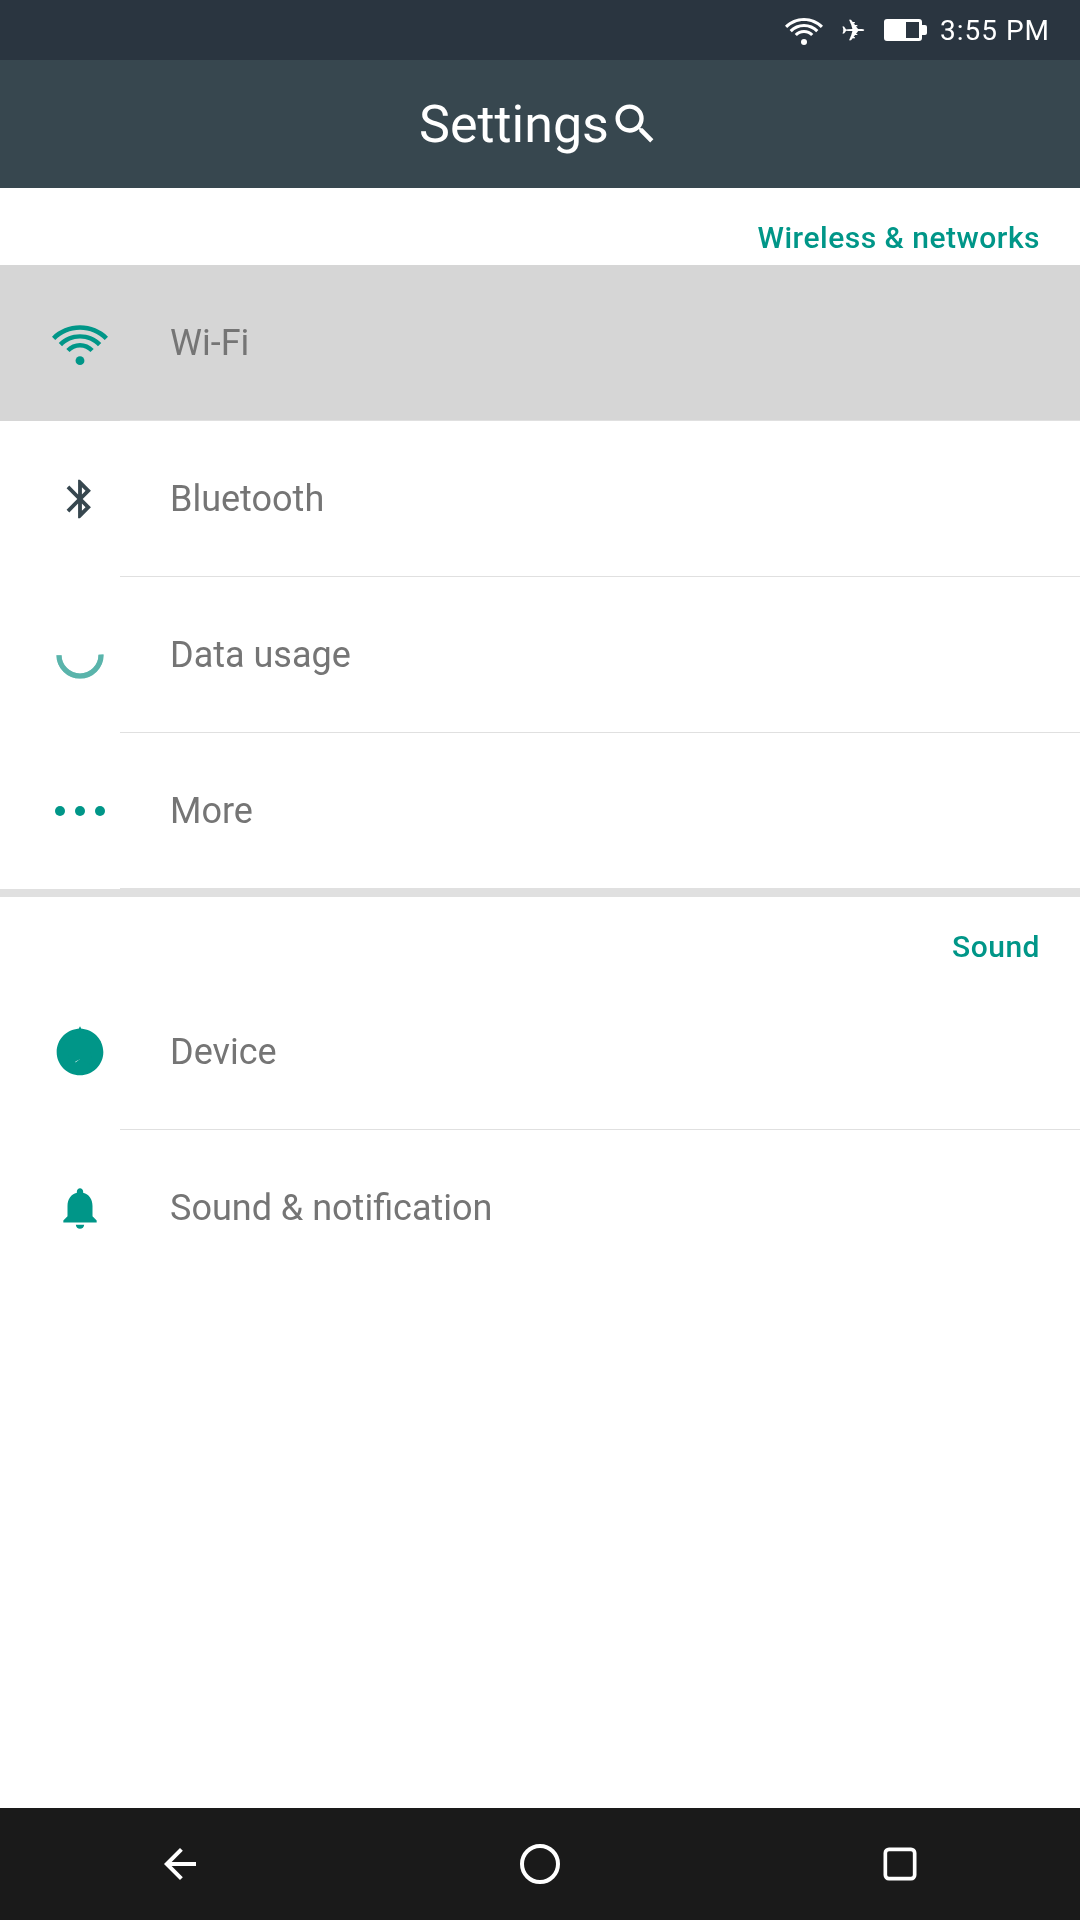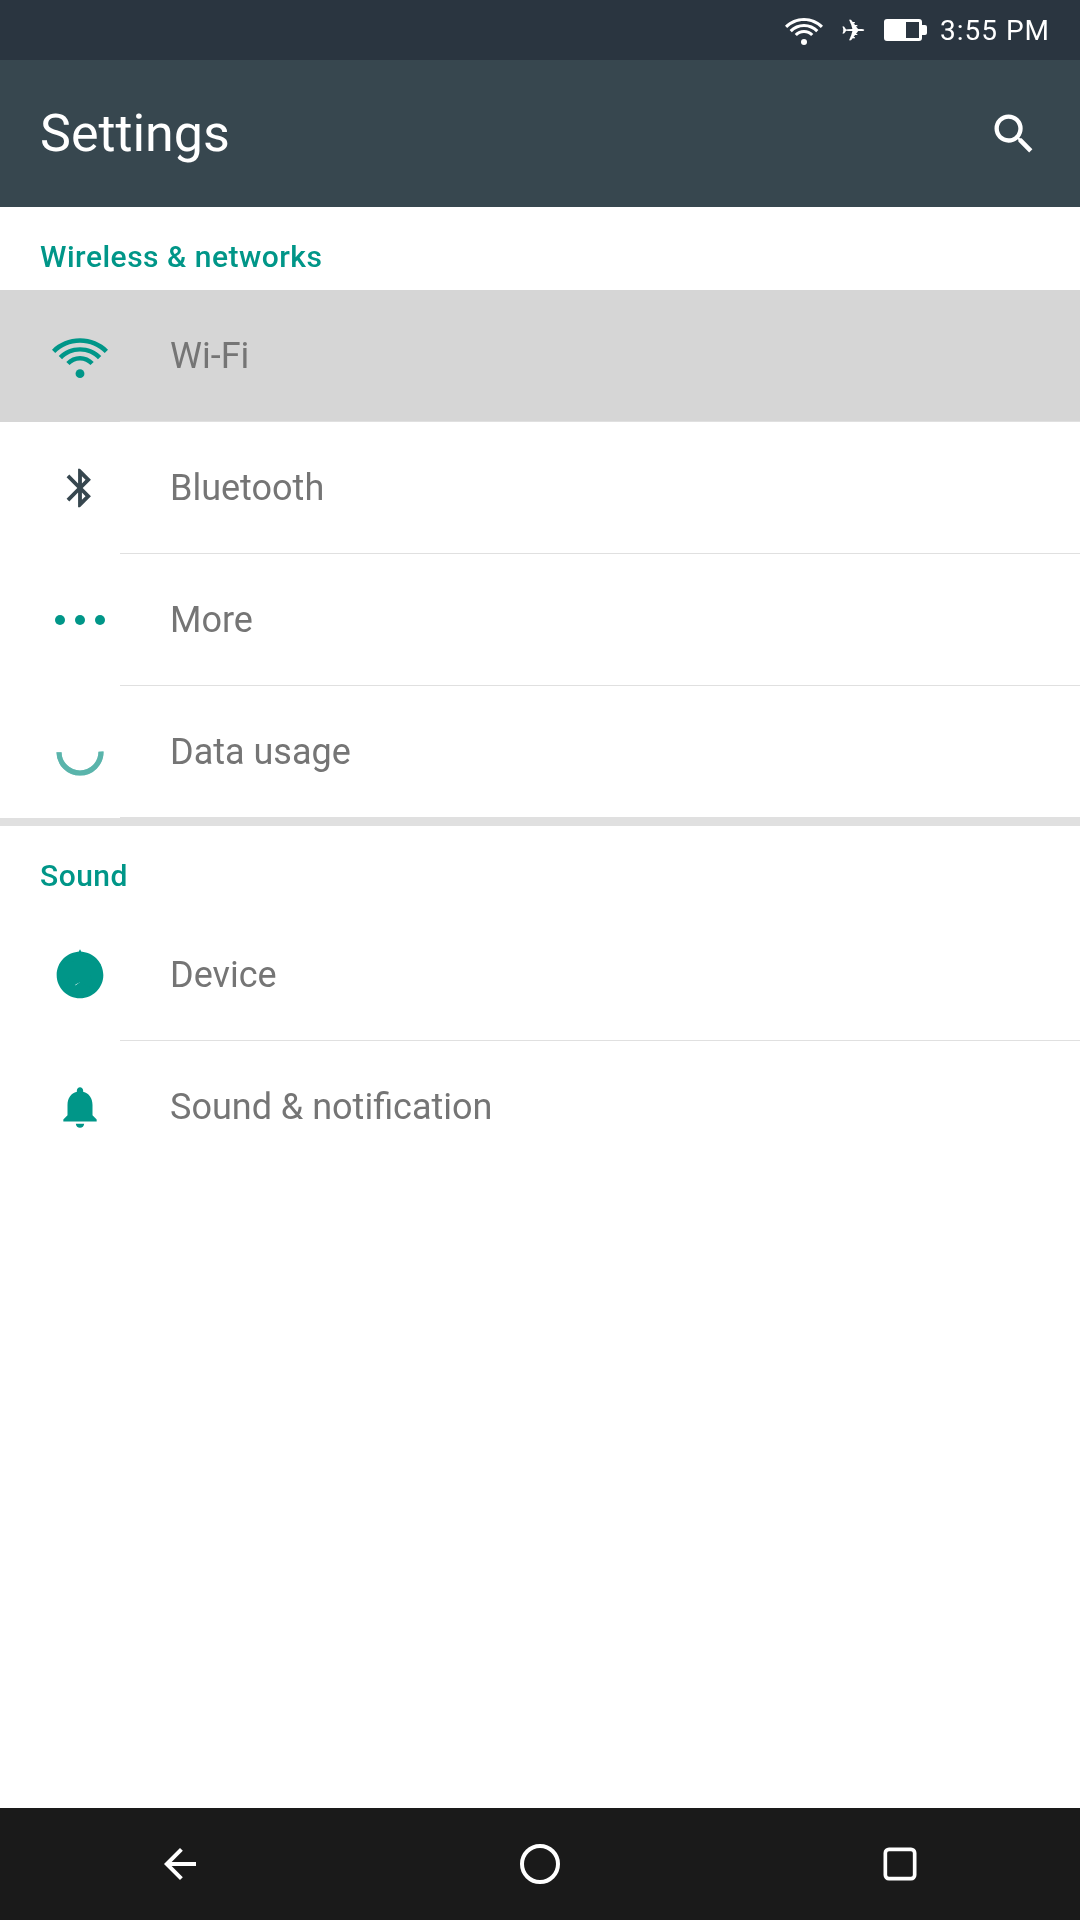--- a/index.html
+++ b/index.html
@@ -69,65 +69,66 @@
     }
     .battery-fill {
       background: #fff;
       height: 100%;
       width: 60%;
     }
 
     
     .app-bar {
       background: #37474f;
-      height: 147px;
-      display: flex;
-      align-items: center;
-      justify-content: space-between;
+      height: 128px;
+      display: flex;
+      align-items: center;
+      justify-content: center;
       padding: 0 40px;
     }
 
     .app-bar-title {
       color: #ffffff;
       font-size: 52px;
       font-weight: 400;
     }
 
     .search-icon-btn {
       color: #ffffff;
       font-size: 48px;
       cursor: pointer;
       display: flex;
       align-items: center;
     }
 
     
     .section-header {
-      padding: 32px 40px 16px 40px;
+      padding: 32px 40px 10px 40px;
       background: #ffffff;
+      text-align: right;
     }
 
     .section-header-text {
       color: #009688;
       font-size: 30px;
       font-weight: 500;
       letter-spacing: 0.5px;
     }
 
     
     .settings-list {
       flex: 1;
       background: #ffffff;
     }
 
     .settings-item {
       display: flex;
       align-items: center;
       padding: 0 40px;
-      height: 132px;
+      height: 156px;
       cursor: pointer;
       position: relative;
       text-align: center;
     }
 
     .settings-item.highlighted {
       background: #d6d6d6;
     }
 
     .settings-item:not(:last-child)::after {
@@ -234,39 +235,39 @@
     <div class="item-icon">
       <svg width="46" height="56" viewBox="0 0 24 24" fill="#37474f">
         <path d="M17.71 7.71L12 2h-1v7.59L6.41 5 5 6.41 10.59 12 5 17.59 6.41 19 11 14.41V22h1l5.71-5.71-4.3-4.29 4.3-4.29zM13 5.83l1.88 1.88L13 9.59V5.83zm1.88 10.46L13 18.17v-3.76l1.88 1.88z"></path>
       </svg>
     </div>
     <span class="item-label">Bluetooth</span>
   </div>
 
   <div class="settings-item">
     <div class="item-icon">
+      <svg width="56" height="56" viewBox="0 0 24 24" fill="none" stroke="#009688" stroke-width="2.2">
+        <circle cx="12" cy="12" r="9" stroke-dasharray="28 28" stroke-dashoffset="0"></circle>
+        <circle cx="12" cy="12" r="9" fill="none" stroke="#e0e0e0" stroke-width="2.2" stroke-dasharray="56" stroke-dashoffset="28" opacity="0.4"></circle>
+      </svg>
+    </div>
+    <span class="item-label">Data usage</span>
+  </div>
+
+  <div class="settings-item">
+    <div class="item-icon">
       <svg width="56" height="20" viewBox="0 0 56 16" fill="#009688">
         <circle cx="8" cy="8" r="5"></circle>
         <circle cx="28" cy="8" r="5"></circle>
         <circle cx="48" cy="8" r="5"></circle>
       </svg>
     </div>
     <span class="item-label">More</span>
   </div>
 
-  <div class="settings-item">
-    <div class="item-icon">
-      <svg width="56" height="56" viewBox="0 0 24 24" fill="none" stroke="#009688" stroke-width="2.2">
-        <circle cx="12" cy="12" r="9" stroke-dasharray="28 28" stroke-dashoffset="0"></circle>
-        <circle cx="12" cy="12" r="9" fill="none" stroke="#e0e0e0" stroke-width="2.2" stroke-dasharray="56" stroke-dashoffset="28" opacity="0.4"></circle>
-      </svg>
-    </div>
-    <span class="item-label">Data usage</span>
-  </div>
-
   <div class="section-divider"></div>
 
   <div class="section-header">
     <span class="section-header-text">Sound</span>
   </div>
 
   <div class="settings-item">
     <div class="item-icon">
       <svg width="56" height="56" viewBox="0 0 24 24" fill="#009688">
         <path d="M12 2C6.48 2 2 6.48 2 12s4.48 10 10 10 10-4.48 10-10S17.52 2 12 2zm-2 14.5v-9l6 4.5-6 4.5z"></path>

